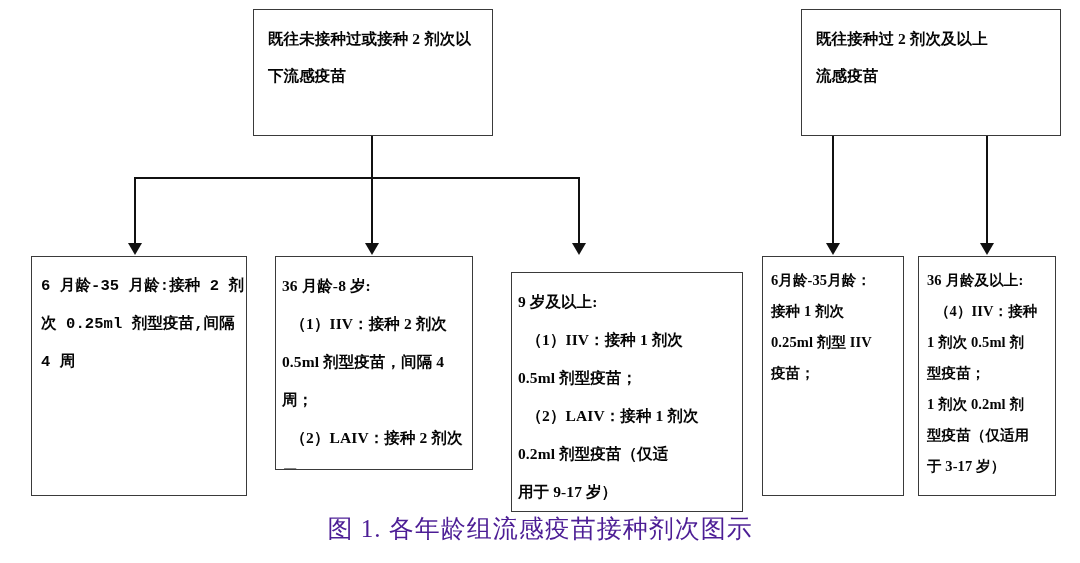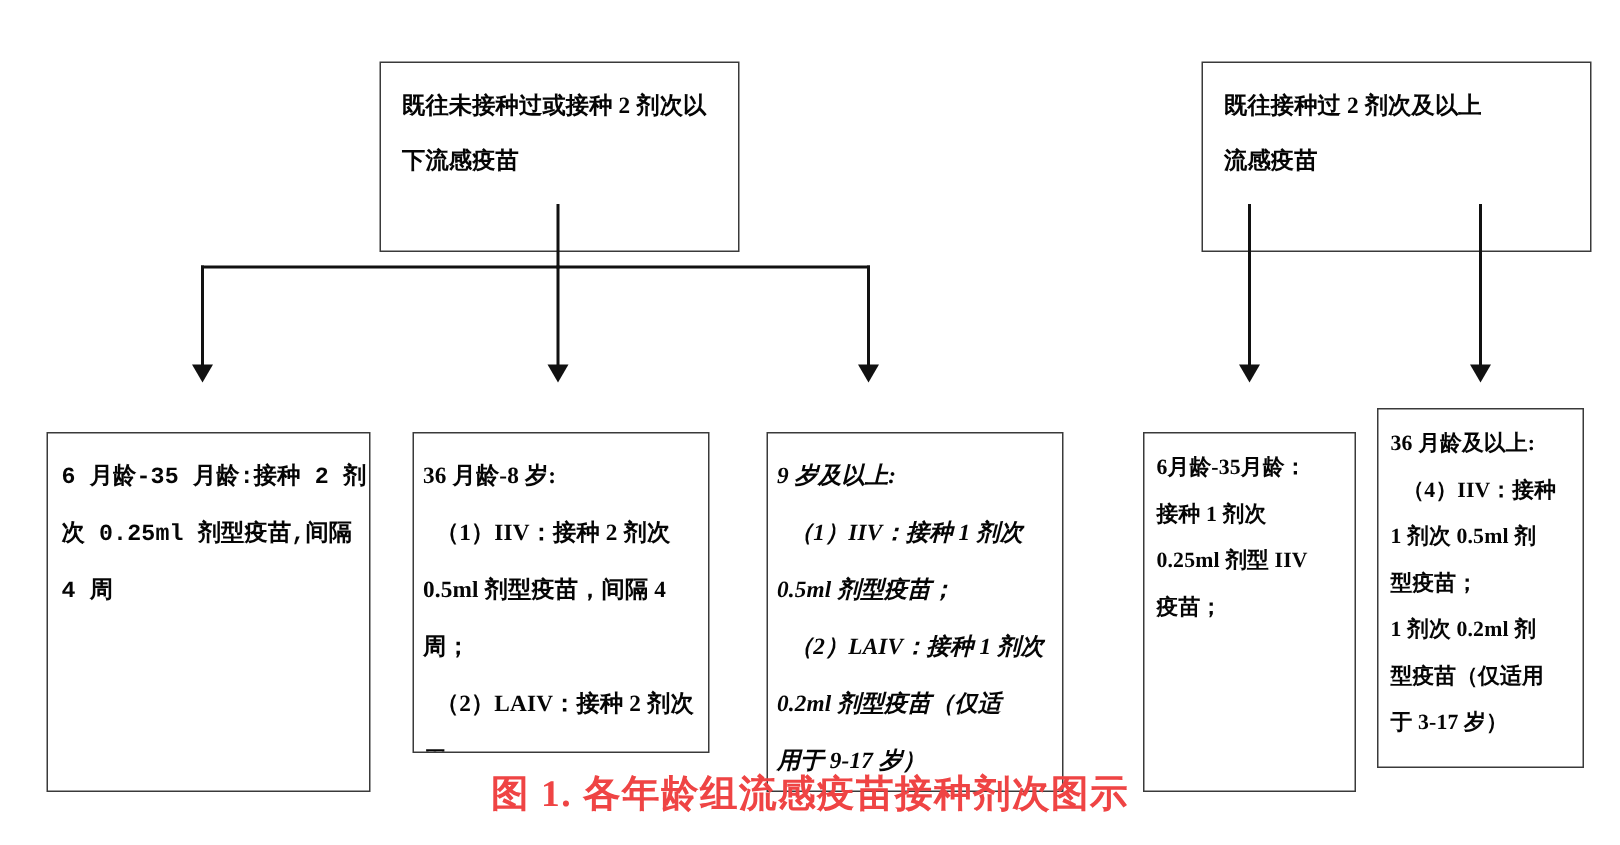--- a/index.html
+++ b/index.html
@@ -23,21 +23,20 @@
     position: absolute;
     box-sizing: border-box;
     border: 1.5px solid #3a3a3a;
     background: #ffffff;
     padding: 10px 11px 8px 11px;
     font-family: "Liberation Serif", "DejaVu Serif", serif;
     color: #050505;
     font-weight: 700;
     letter-spacing: 0.1px;
     overflow: hidden;
-    margin-top: 32px;
   }
   .node .ln {
     display: block;
     white-space: nowrap;
   }
   
   #node-prev-none {
     left: 253px; top: 9px; width: 240px; height: 127px;
     font-size: 15.5px; line-height: 37px;
     padding-left: 14px; padding-top: 10px;
@@ -51,31 +50,31 @@
     left: 31px; top: 256px; width: 216px; height: 240px;
     font-size: 15.5px; line-height: 38px;
     padding-left: 9px; padding-top: 10px; font-family: Liberation Mono, monospace;
   }
   #node-a2 {
     left: 275px; top: 256px; width: 198px; height: 214px;
     font-size: 15.5px; line-height: 38px;
     padding-left: 6px; padding-top: 10px;
   }
   #node-a3 {
-    left: 511px; top: 256px; width: 198px; height: 240px;
+    left: 511px; top: 272px; width: 232px; height: 240px;
     font-size: 15.5px; line-height: 38px;
-    padding-left: 6px; padding-top: 10px; font-style: italic;
+    padding-left: 6px; padding-top: 10px;
   }
   #node-b1 {
     left: 762px; top: 256px; width: 142px; height: 240px;
     font-size: 14.5px; line-height: 31px;
     padding-left: 8px; padding-top: 8px;
   }
   #node-b2 {
-    left: 918px; top: 240px; width: 138px; height: 240px;
+    left: 918px; top: 256px; width: 138px; height: 240px;
     font-size: 14.5px; line-height: 31px;
     padding-left: 8px; padding-top: 8px;
   }
   .indent { padding-left: 0.55em; }
   .spread {
     display: inline-block;
     width: 100%;
     text-align: justify;
   }
   .spread::after {
@@ -114,22 +113,22 @@
   #head-right-2    { left: 980px; top: 243px; }
   
   #caption {
     position: absolute;
     left: 0;
     top: 512px;
     width: 1080px;
     text-align: center;
     font-family: "Liberation Serif", "DejaVu Serif", serif;
     font-size: 25px;
-    font-weight: 700;
-    color: #ef4444;
+    font-weight: 400;
+    color: #4c1d95;
     letter-spacing: 1px;
   }
 </style>
 </head>
 <body>
 
 <div id="canvas">
 
   <div class="node" id="node-prev-none">
     <span class="ln">既往未接种过或接种 2 剂次以</span>

